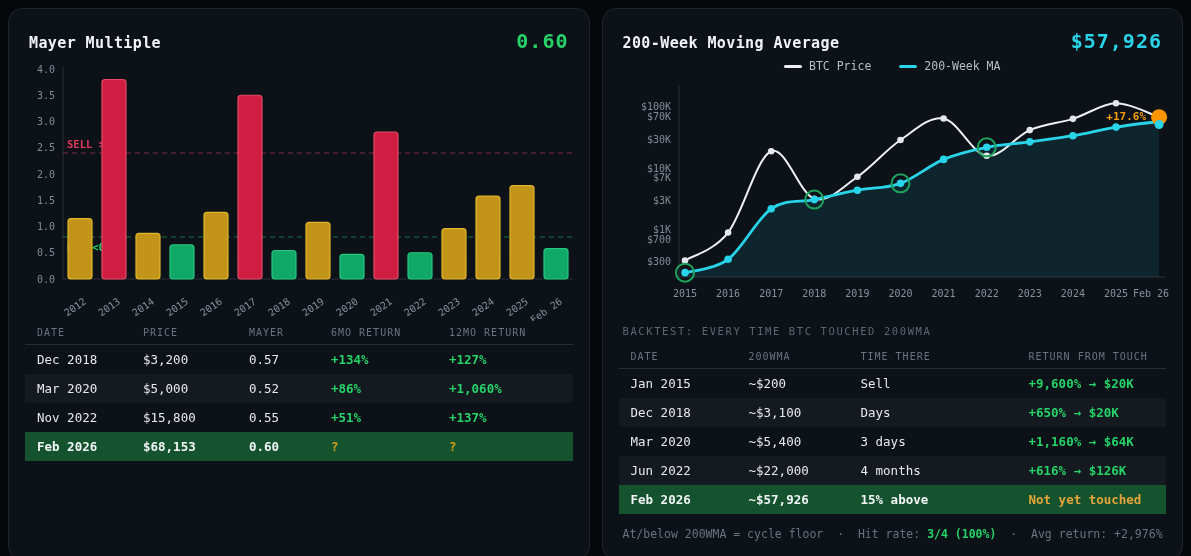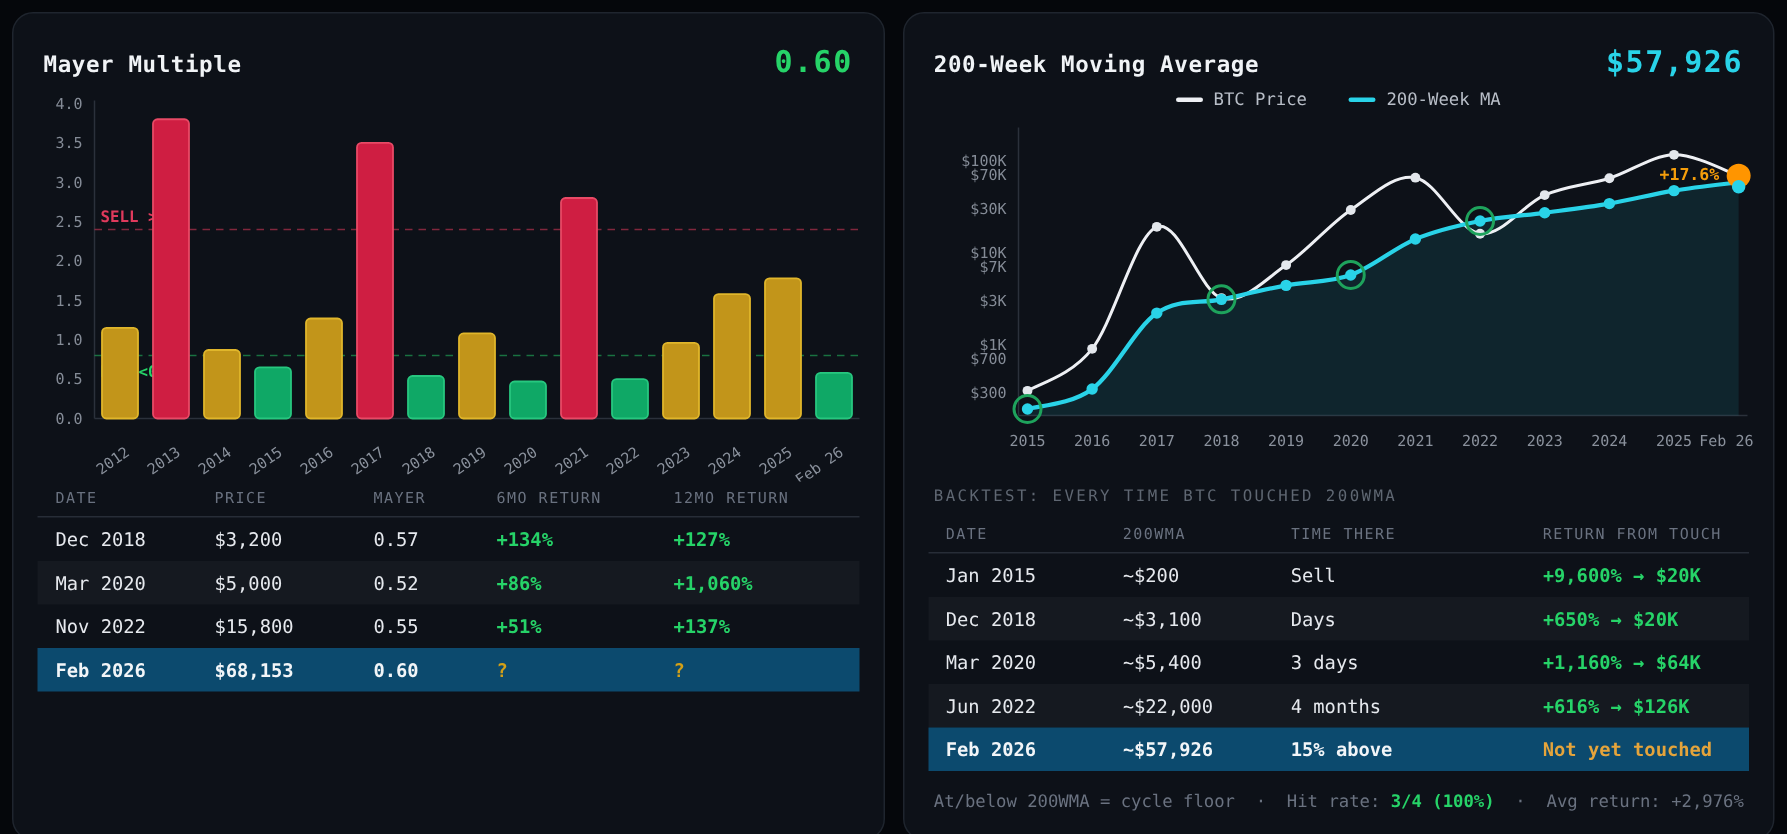--- a/index.html
+++ b/index.html
@@ -24,21 +24,21 @@
   .dash{width:18px;height:3px;border-radius:2px;display:inline-block;}
   .dash-white{background:#eef0f4;}
   .dash-cyan{background:#29d3e8;}
   svg{display:block;}
   svg text{font-family:"DejaVu Sans Mono","Liberation Mono",monospace;}
   .backtest-label{color:#5f6772;font-size:10.5px;letter-spacing:1.6px;margin:10px 4px 8px;}
   .bt-head{display:grid;color:#6a7280;font-size:10px;letter-spacing:1px;
     padding:6px 12px;border-bottom:1px solid #272d37;}
   .bt-row{display:grid;padding:7px 12px;font-size:12.5px;align-items:center;}
   .bt-row.striped{background:rgba(255,255,255,0.035);}
-  .bt-row.current{background:#0c4a6e;font-weight:bold;color:#f2f5f8;}
+  .bt-row.current{background:#14532d;font-weight:bold;color:#f2f5f8;}
   .left-grid{grid-template-columns:106px 106px 82px 118px 1fr;}
   .right-grid{grid-template-columns:118px 112px 168px 1fr;}
   .cell{white-space:nowrap;overflow:hidden;}
   .pos{color:#26d368;font-weight:bold;}
   .q{color:#d4a017;font-weight:bold;}
   .warn{color:#e5a43b;font-weight:bold;}
   .panel-footer{color:#6a7280;font-size:11.5px;margin:13px 4px 0;white-space:pre;}
   .panel-footer .green{color:#26d368;font-weight:bold;}
 </style>
 </head>

